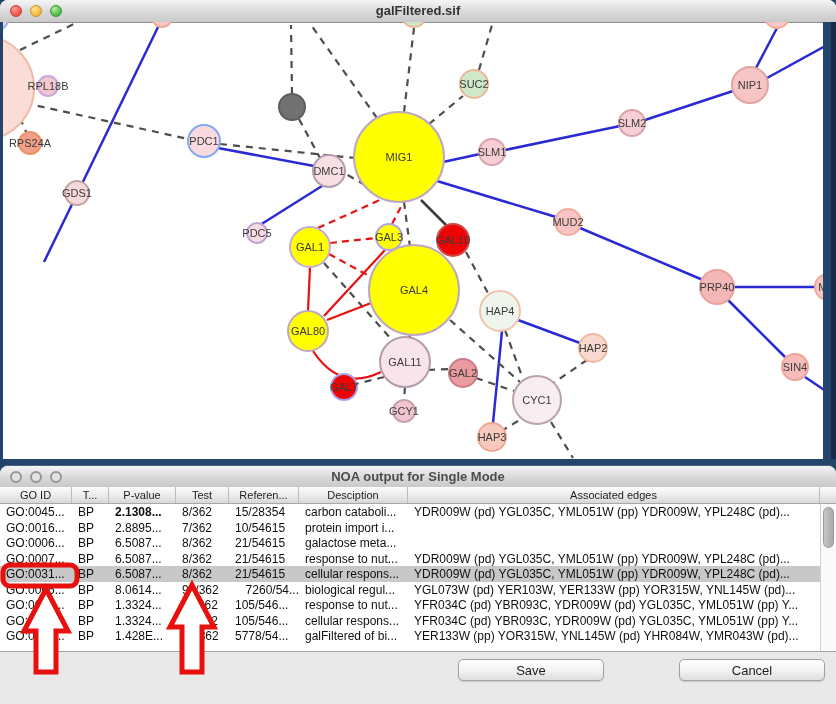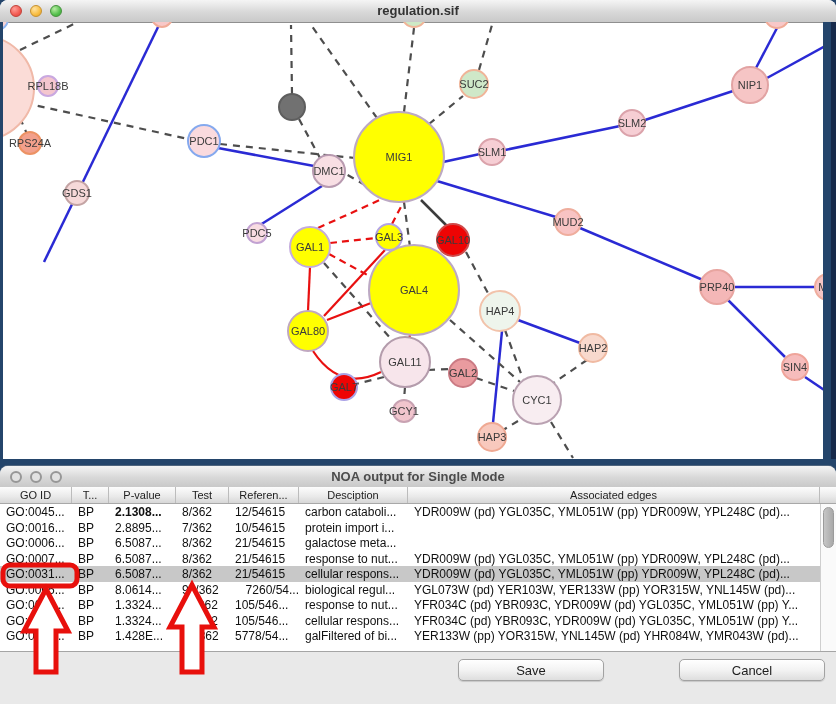--- a/index.html
+++ b/index.html
@@ -100,21 +100,21 @@
   #annot{position:absolute;left:0;top:0;width:836px;height:704px;pointer-events:none;z-index:50;}
 </style>
 </head>
 <body>
 
 <div id="net-window">
   <div class="titlebar">
     <span class="tl tl-close"></span>
     <span class="tl tl-min"></span>
     <span class="tl tl-zoom"></span>
-    <span class="title">regulation.sif</span>
+    <span class="title">galFiltered.sif</span>
   </div>
   <svg id="net-canvas" viewBox="0 22 836 437" xmlns="http://www.w3.org/2000/svg">
       <line x1="160" y1="23" x2="78" y2="192" class="e-blue"></line>
       <line x1="78" y1="192" x2="44" y2="262" class="e-blue"></line>
       <line x1="218" y1="148" x2="314" y2="166" class="e-blue"></line>
       <line x1="322" y1="186" x2="260" y2="225" class="e-blue"></line>
       <line x1="443" y1="162" x2="480" y2="154" class="e-blue"></line>
       <line x1="505" y1="150" x2="620" y2="126" class="e-blue"></line>
       <line x1="645" y1="120" x2="733" y2="91" class="e-blue"></line>
       <line x1="756" y1="68" x2="777" y2="28" class="e-blue"></line>
@@ -313,21 +313,21 @@
       <div class="hcell" style="left: 299px; width: 109px;">Desciption</div>
       <div class="hcell" style="left: 408px; width: 412px;">Associated edges</div>
       <div class="hcell" style="left: 820px; width: 16px; border-right: none;"></div>
     </div>
   <div id="tbl-body">
       <div class="trow" style="top: 0px;">
         <div class="tcell" style="left: 0px; width: 72px;">GO:0045...</div>
         <div class="tcell" style="left: 72px; width: 37px;">BP</div>
         <div class="tcell" style="left: 109px; width: 67px; font-weight: bold;">2.1308...</div>
         <div class="tcell" style="left: 176px; width: 53px;">8/362</div>
-        <div class="tcell" style="left: 229px; width: 70px;">12/54615</div>
+        <div class="tcell" style="left: 229px; width: 70px;">15/28354</div>
         <div class="tcell" style="left: 299px; width: 109px;">carbon cataboli...</div>
         <div class="tcell" style="left: 408px; width: 412px;">YDR009W (pd) YGL035C, YML051W (pp) YDR009W, YPL248C (pd)...</div>
       </div>
       <div class="trow" style="top: 15.5px;">
         <div class="tcell" style="left: 0px; width: 72px;">GO:0016...</div>
         <div class="tcell" style="left: 72px; width: 37px;">BP</div>
         <div class="tcell" style="left: 109px; width: 67px;">2.8895...</div>
         <div class="tcell" style="left: 176px; width: 53px;">7/362</div>
         <div class="tcell" style="left: 229px; width: 70px;">10/54615</div>
         <div class="tcell" style="left: 299px; width: 109px;">protein import i...</div>

